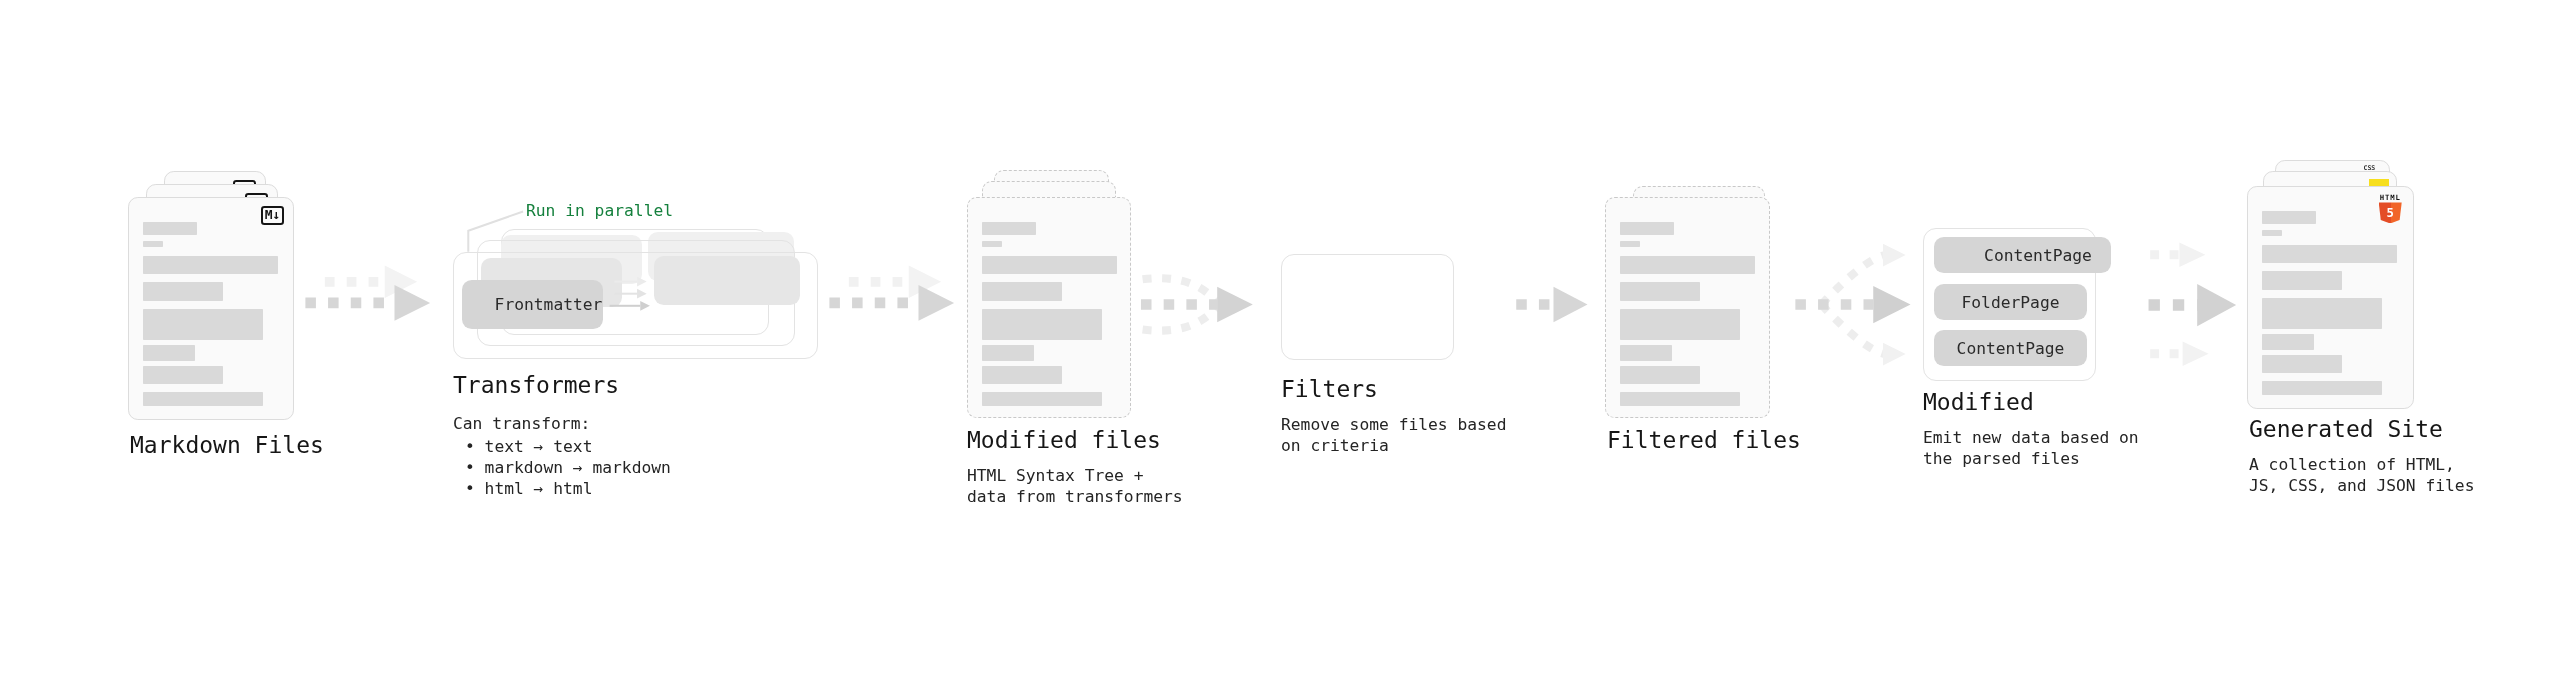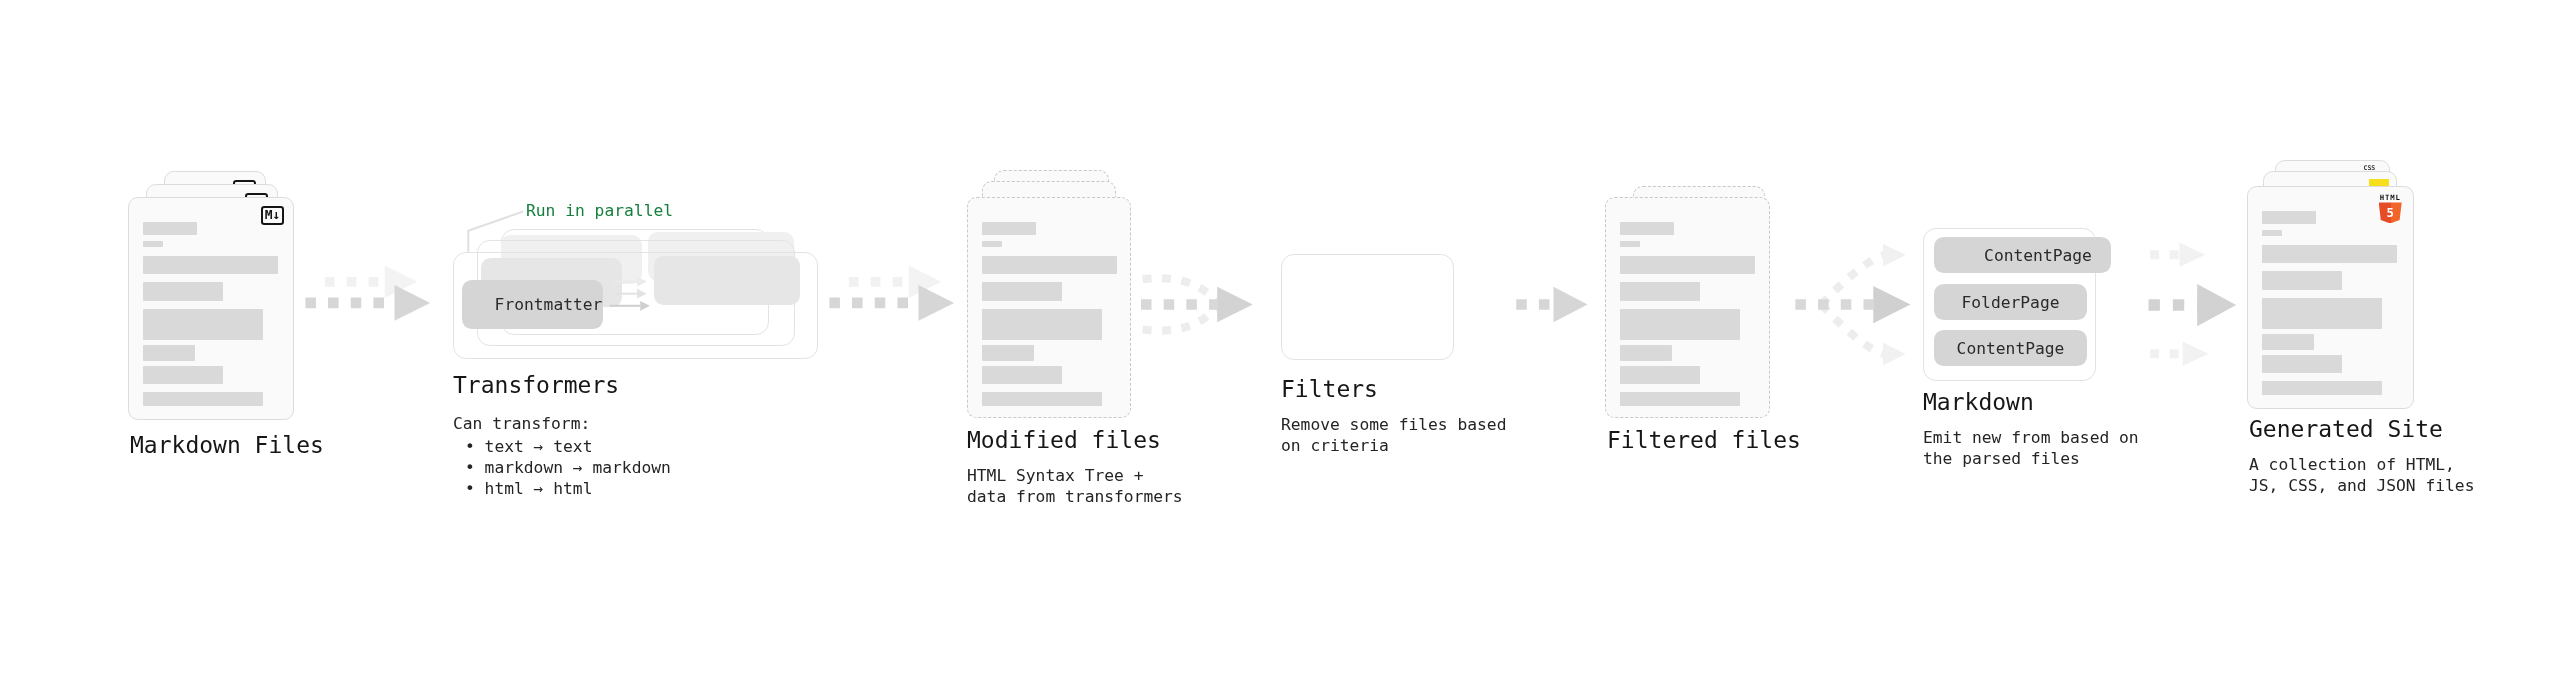--- a/index.html
+++ b/index.html
@@ -167,22 +167,22 @@
     <line x1="4" y1="87" x2="100" y2="87" stroke="#d8d8d8" stroke-width="13" stroke-dasharray="13 15"></line>
     <polygon points="100,64 146,87 100,110" fill="#d0d0d0"></polygon>
     <polygon points="112,12 140,26 112,40" fill="#f1f1f1"></polygon>
     <polygon points="112,134 140,148 112,162" fill="#f1f1f1"></polygon>
   </svg>
 
   <div class="obox" style="left:1923px;top:228px;width:173px;height:153px;"></div>
   <div class="node-btn" style="left:1934px;top:237px;width:177px;height:36px;padding-left:31px;">ContentPage</div>
   <div class="node-btn" style="left:1934px;top:284px;width:153px;height:36px;">FolderPage</div>
   <div class="node-btn" style="left:1934px;top:330px;width:153px;height:36px;">ContentPage</div>
-  <div class="title" style="left:1923px;top:388px;">Markdown</div>
-  <div class="sub" style="left:1923px;top:427px;">Emit new from based on</div>
+  <div class="title" style="left:1923px;top:388px;">Modified</div>
+  <div class="sub" style="left:1923px;top:427px;">Emit new data based on</div>
   <div class="sub" style="left:1923px;top:448px;">the parsed files</div>
 
   <svg class="arr" style="left:2145px;top:232px;" width="102" height="142" viewBox="0 0 125 175">
     <line x1="6" y1="28" x2="44" y2="28" stroke="#f1f1f1" stroke-width="11" stroke-dasharray="11 13"></line>
     <polygon points="42,13 74,28 42,43" fill="#f2f2f2"></polygon>
     <line x1="4" y1="90" x2="66" y2="90" stroke="#d2d2d2" stroke-width="14" stroke-dasharray="14 16"></line>
     <polygon points="64,64 112,90 64,116" fill="#d2d2d2"></polygon>
     <line x1="6" y1="150" x2="48" y2="150" stroke="#f1f1f1" stroke-width="11" stroke-dasharray="11 13"></line>
     <polygon points="46,135 78,150 46,165" fill="#f2f2f2"></polygon>
   </svg>

